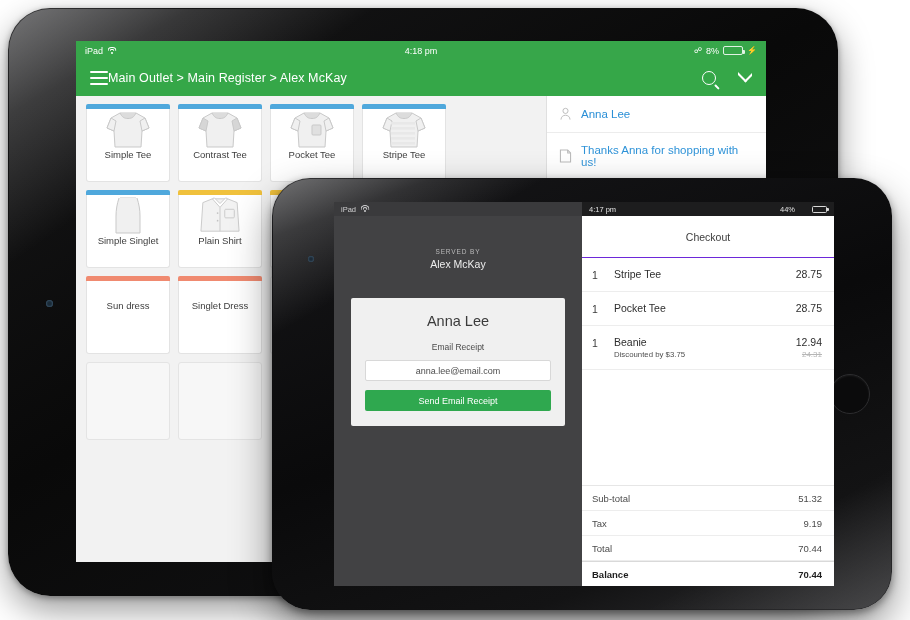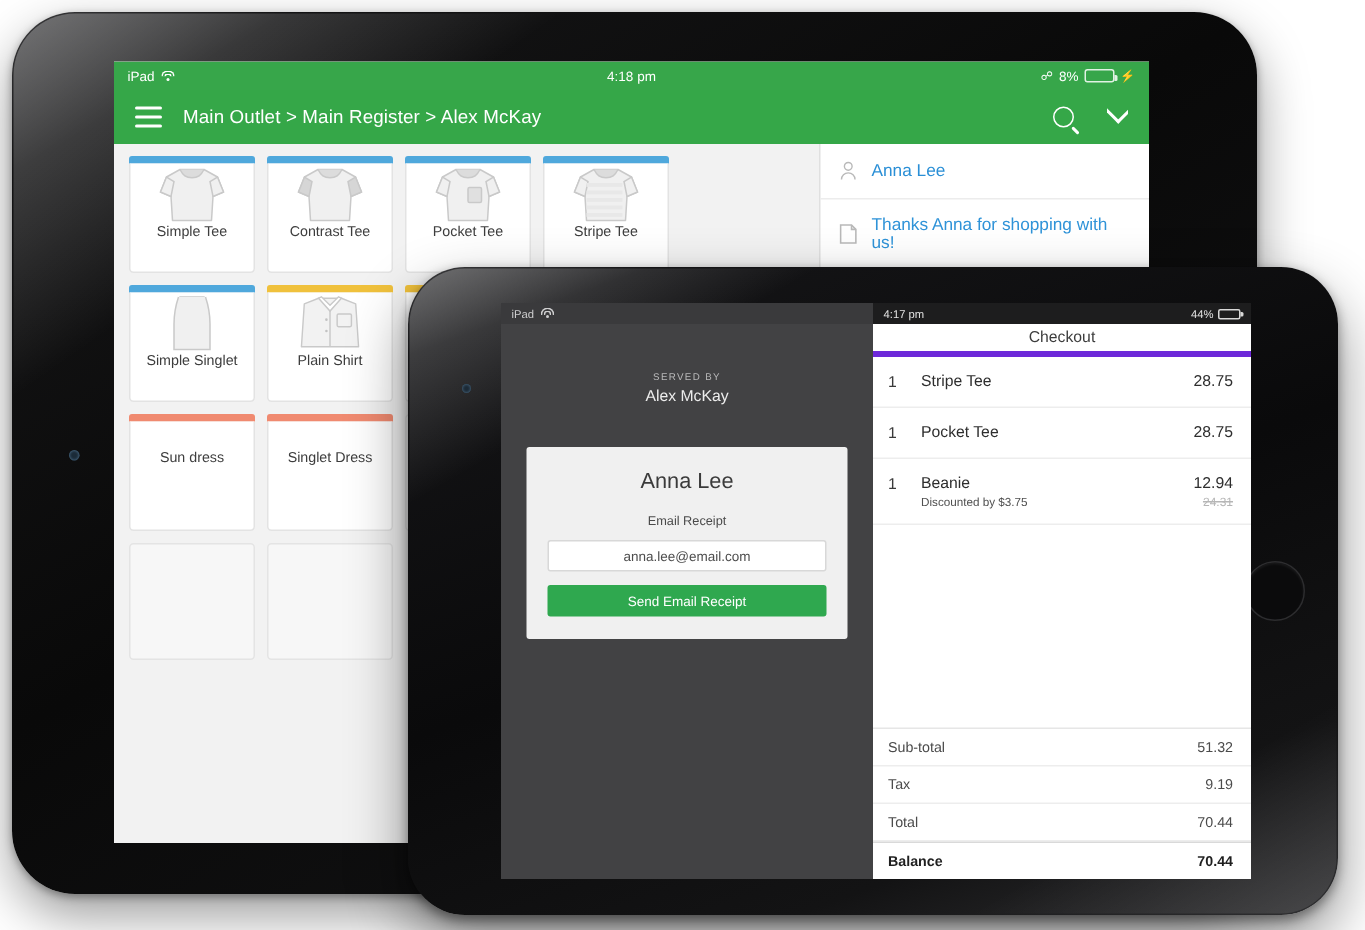--- a/index.html
+++ b/index.html
@@ -63,21 +63,21 @@
   .batt::after {
     content:""; position:absolute; right:-3px; top:2.5px; width:2px; height:4px;
     background:rgba(255,255,255,.85); border-radius:0 1px 1px 0;
   }
   .batt .lvl { height:100%; background:#f05b4a; border-radius:1px; }
   .bolt { font-size:8px; line-height:1; }
 
   
   .ipad-nav {
     height: 36px; background: #35a748; display:flex; align-items:center;
-    padding: 0 14px; color:#fff; gap:14px;
+    padding: 0 14px; color:#fff; 
   }
   .hamburger { width:18px; display:flex; flex-direction:column; gap:3.5px; cursor:pointer; }
   .hamburger span { display:block; height:2.2px; background:#fff; border-radius:1px; }
   .breadcrumb { font-size:12.5px; letter-spacing:.1px; }
   .nav-icons { margin-left:auto; display:flex; align-items:center; gap:22px; }
   .mag { width:14px; height:14px; border:1.6px solid #fff; border-radius:50%; position:relative; }
   .mag::after { content:""; position:absolute; right:-5px; bottom:-4px; width:6px; height:1.8px; background:#fff; transform:rotate(45deg); border-radius:1px; }
   .chev { width:13px; height:13px; border-right:2px solid #fff; border-bottom:2px solid #fff; transform:rotate(45deg) translate(-3px,-3px); }
 
   
@@ -165,27 +165,27 @@
     display:flex; align-items:center; justify-content:center;
     font-size:9px; color:#fff; cursor:pointer;
   }
 
   
   .checkout-side { flex:1; background:#fff; display:flex; flex-direction:column; }
   .co-status {
     height:14px; background:#1d1d1e; color:#e2e2e2; display:flex; align-items:center;
     padding:0 7px; font-size:7.5px;
   }
-  .co-status .r { margin-left:auto; display:flex; align-items:center; gap:3px; }
+  .co-status .r { margin-left:auto; display:flex; align-items:center; gap:17px; }
   .batt-dark { width:15px; height:7px; border:1px solid #d8d8d8; border-radius:1.5px; padding:1px; position:relative; }
   .batt-dark::after { content:""; position:absolute; right:-2.5px; top:1.8px; width:1.6px; height:3px; background:#d8d8d8; border-radius:0 1px 1px 0; }
   .batt-dark .lvl { height:100%; background:#e8e8e8; border-radius:.5px; }
   .co-title {
-    height:22px; display:flex; align-items:center; justify-content:center;
-    font-size:10.5px; color:#3c3c3c; border-bottom:4px solid #6d28d9;
+    height:42px; display:flex; align-items:center; justify-content:center;
+    font-size:10.5px; color:#3c3c3c; border-bottom:1px solid #6d28d9;
   }
   .co-items { flex:1; }
   .co-row {
     display:flex; align-items:flex-start; padding:10px 12px 10px 10px;
     border-bottom:1px solid #ededed;
   }
   .co-qty { width:22px; font-size:10.5px; color:#3a3a3a; padding-top:1px; }
   .co-name { flex:1; }
   .co-nm { font-size:10.5px; color:#2e2e2e; }
   .co-sub { font-size:7.8px; color:#4f4f4f; margin-top:2px; }

